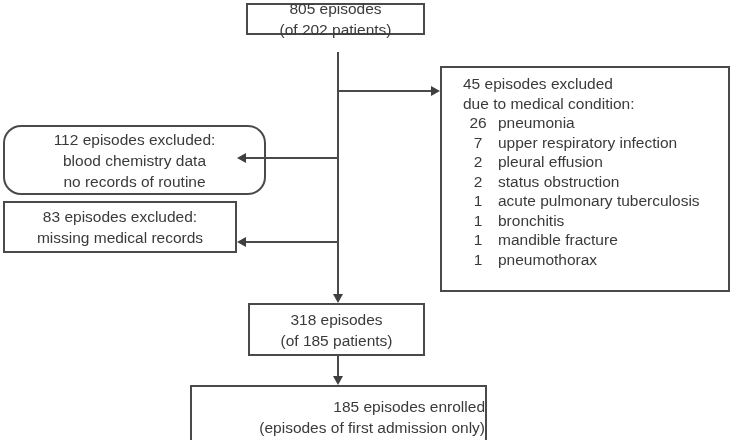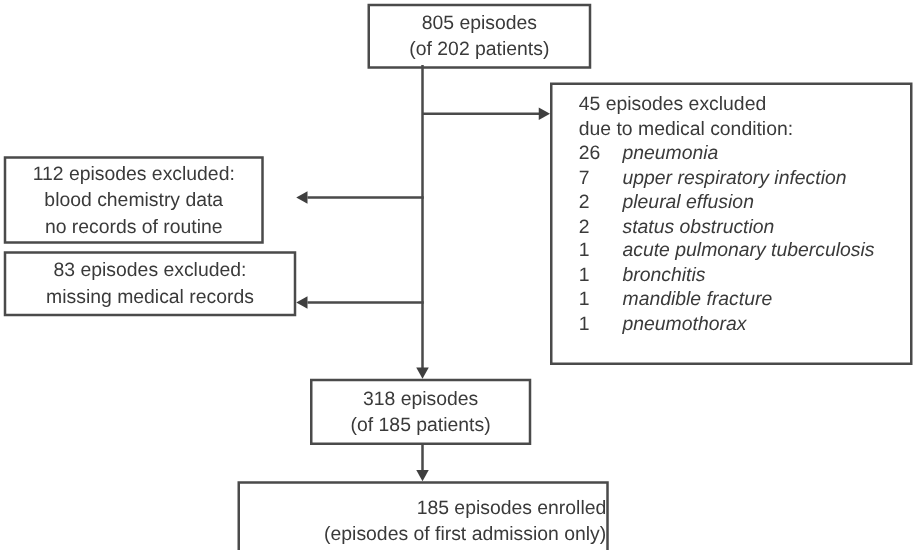--- a/index.html
+++ b/index.html
@@ -29,23 +29,23 @@
   }
   .list-box {
     line-height: 19.5px;
     padding: 6px 6px 0 21px;
     text-align: left;
   }
   .item { white-space: nowrap; }
   .item .num {
     display: inline-block;
     width: 30px;
-    text-align: left;
+    text-align: center;
   }
-  .item .lbl { margin-left: 5px; font-style: italic; }
+  .item .lbl { margin-left: 5px; }
   .line { position: absolute; background: #4a4a4a; }
   .arr { position: absolute; width: 0; height: 0; }
   .arr-right {
     border-top: 5px solid transparent;
     border-bottom: 5px solid transparent;
     border-left: 9px solid #3f3f3f;
   }
   .arr-left {
     border-top: 5px solid transparent;
     border-bottom: 5px solid transparent;
@@ -55,21 +55,21 @@
     border-left: 5px solid transparent;
     border-right: 5px solid transparent;
     border-top: 9px solid #3f3f3f;
   }
 </style>
 </head>
 <body>
 
 <div id="canvas">
 
-  <div class="box center-box" style="left:246px; top:3px; width:179px; height:52px;margin-left:48px;">
+  <div class="box center-box" style="left:246px; top:3px; width:179px; height:32px;">
     <div>805 episodes</div>
     <div>(of 202 patients)</div>
   </div>
 
   <div class="box list-box" style="left:440px; top:66px; width:290px; height:226px;">
     <div>45 episodes excluded</div>
     <div>due to medical condition:</div>
     <div class="item">
       <span class="num">26</span><span class="lbl">pneumonia</span>
     </div>
@@ -89,21 +89,21 @@
       <span class="num">1</span><span class="lbl">bronchitis</span>
     </div>
     <div class="item">
       <span class="num">1</span><span class="lbl">mandible fracture</span>
     </div>
     <div class="item">
       <span class="num">1</span><span class="lbl">pneumothorax</span>
     </div>
   </div>
 
-  <div class="box center-box" style="left:3px; top:125px; width:208px; height:70px;">
+  <div class="box center-box" style="left:3px; top:125px; width:263px; height:70px;border-radius:18px;">
     <div>112 episodes excluded:</div>
     <div>blood chemistry data</div>
     <div>no records of routine</div>
   </div>
 
   <div class="box center-box" style="left:3px; top:201px; width:234px; height:52px;">
     <div>83 episodes excluded:</div>
     <div>missing medical records</div>
   </div>
 

